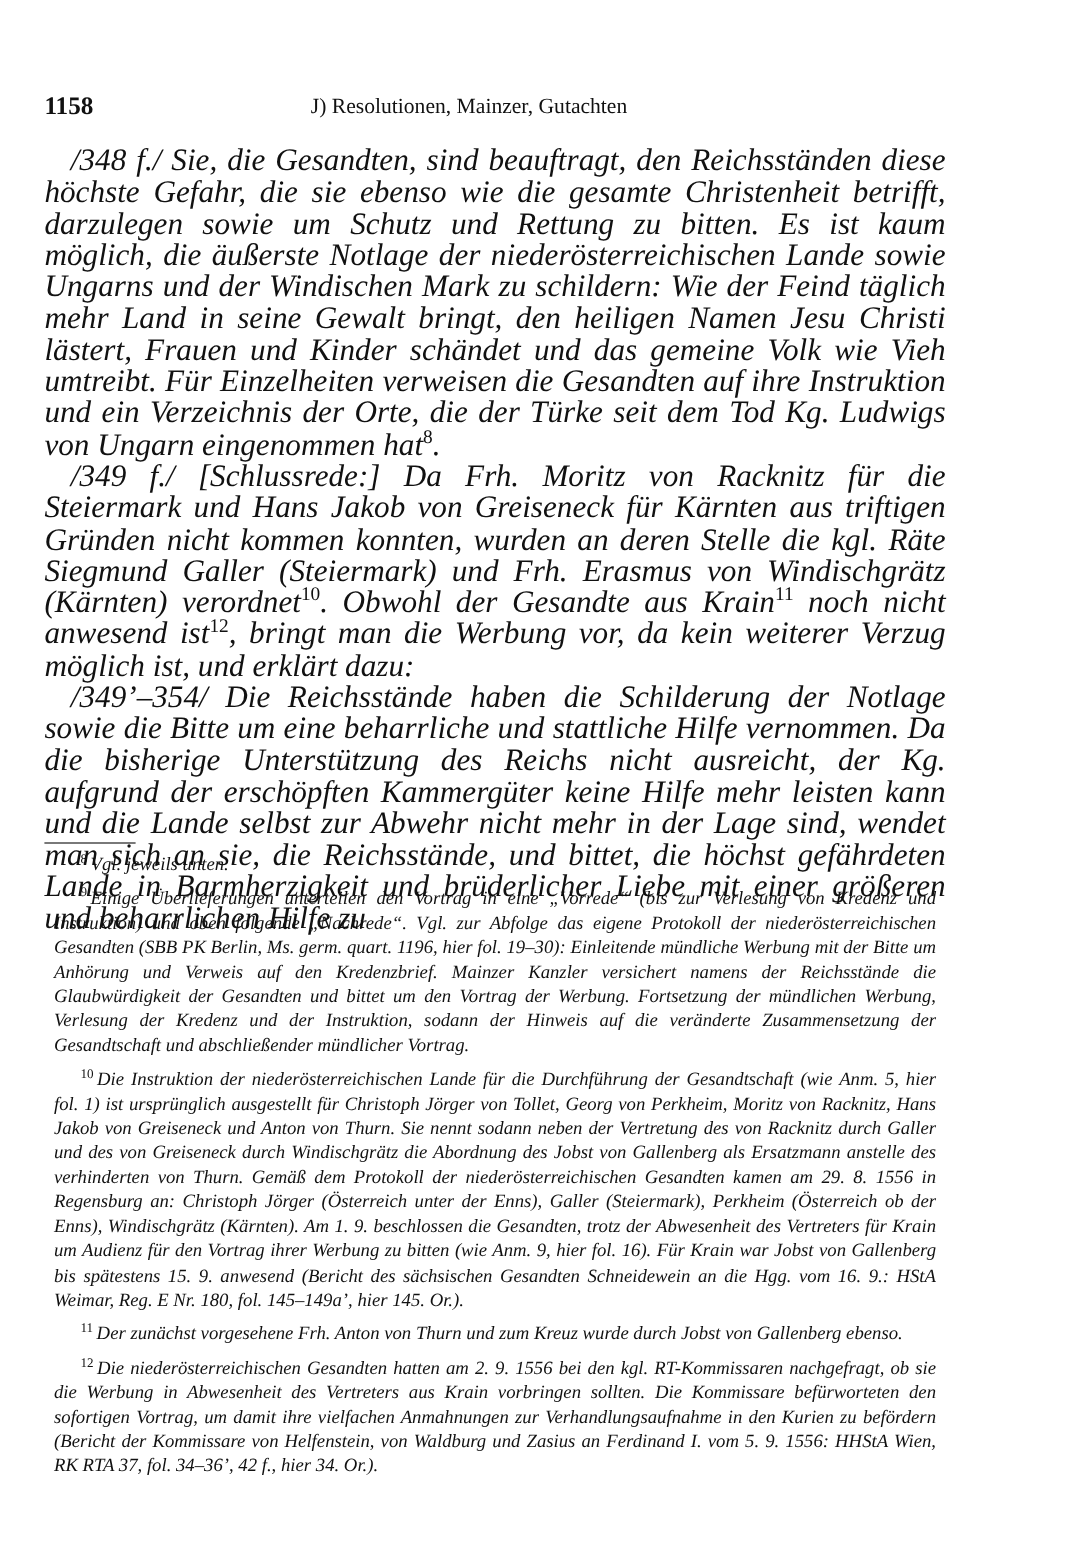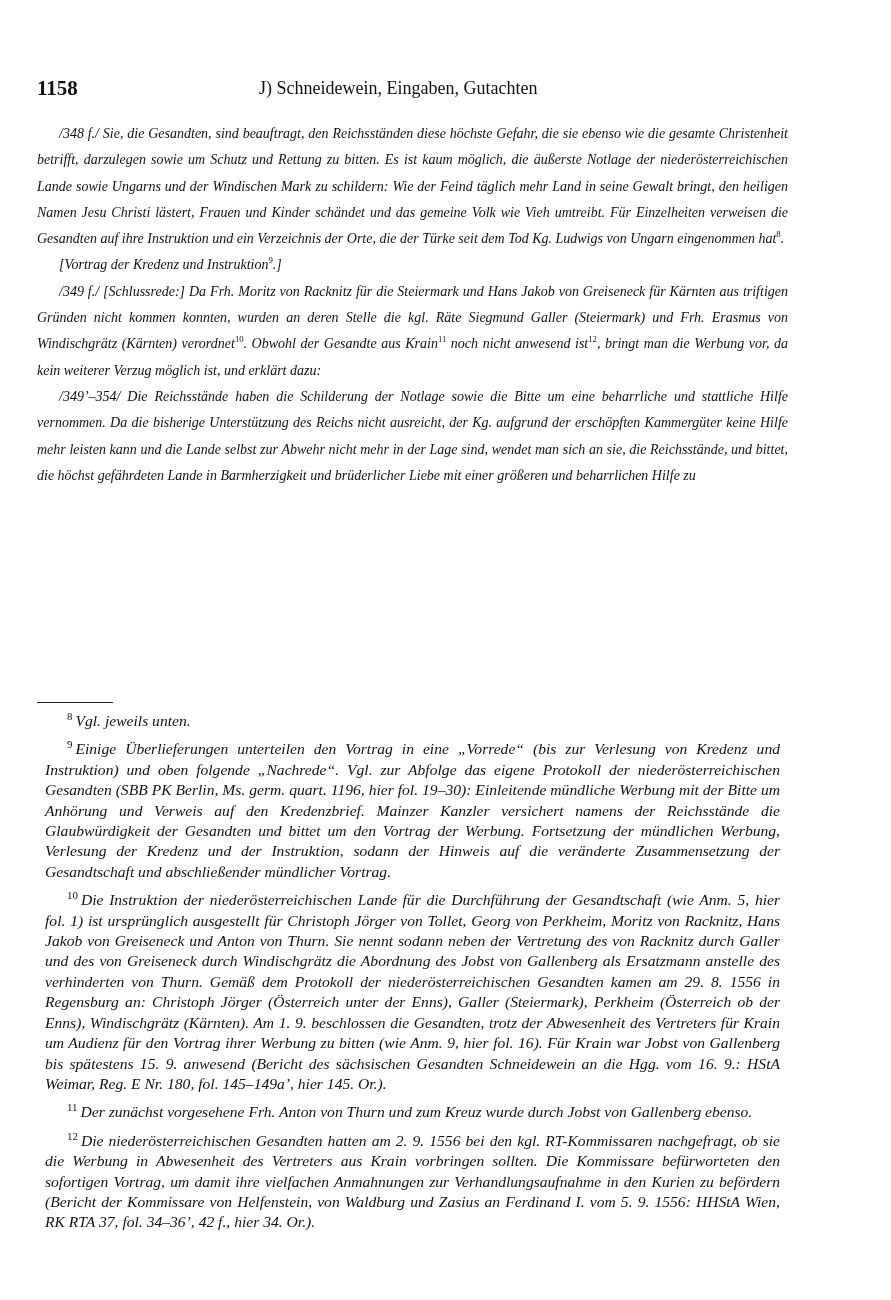--- a/index.html
+++ b/index.html
@@ -4,43 +4,42 @@
 <style>
   html, body { margin: 0; padding: 0; background: #ffffff; }
   body { width: 891px; height: 1300px; position: relative; overflow: hidden; color: #111; }
   .page { position: absolute; left: 37px; top: 0; width: 751px; }
   .running-head { position: absolute; top: 76px; left: 0; width: 751px; height: 30px;
     font-family: "Liberation Serif", "DejaVu Serif", serif; font-size: 20px; }
   .page-num { position: absolute; left: 0; top: 0; font-size: 21px; font-weight: bold; }
   .head-title { position: absolute; left: 222px; top: 2px; font-size: 18px; }
   .body-text { position: absolute; top: 121px; left: 0; width: 751px;
     font-family: "Liberation Serif", "DejaVu Serif", serif; font-style: italic;
-    font-size: 14px; line-height: 26.3px; text-align: justify; }
+    font-size: 26px; line-height: 26.3px; text-align: justify; }
   .body-text p { margin: 0; text-indent: 22px; }
   .body-text sup, .fn sup { font-style: normal; font-size: 0.62em; line-height: 0; vertical-align: super; }
   .fn-rule { position: absolute; top: 702px; left: 0; width: 76px; border-top: 1px solid #222; height: 0; }
   .footnotes { position: absolute; top: 703px; left: 0; width: 751px;
     font-family: "Liberation Serif", "DejaVu Serif", serif; font-style: italic;
     font-size: 15.6px; line-height: 20.4px; text-align: justify; }
   .fn { margin: 8px; text-indent: 22px; }
   .fn .fn-mark { font-style: normal; font-size: 0.7em; vertical-align: super; line-height: 0; margin-right: 3px; }
 </style>
 </head>
 <body>
 
 <div class="page">
 
   <div class="running-head">
     <span class="page-num">1158</span>
-    <span class="head-title">J) Schneidewein, Eingaben, Gutachten</span>
+    <span class="head-title">J) Resolutionen, Mainzer, Gutachten</span>
   </div>
 
   <div class="body-text">
     <p><span>/348 f./ Sie, die Gesandten, sind beauftragt, den Reichsständen diese höchste Gefahr, die sie ebenso wie die gesamte Christenheit betrifft, darzulegen sowie um Schutz und Rettung zu bitten. Es ist kaum möglich, die äußerste Notlage der niederösterreichischen Lande sowie Ungarns und der Windischen Mark zu schildern: Wie der Feind täglich mehr Land in seine Gewalt bringt, den heiligen Namen Jesu Christi lästert, Frauen und Kinder schändet und das gemeine Volk wie Vieh umtreibt. Für Einzelheiten verweisen die Gesandten auf ihre Instruktion und ein Verzeichnis der Orte, die der Türke seit dem Tod Kg. Ludwigs von Ungarn eingenommen hat</span><sup>8</sup><span>.</span></p>
-    <p><span>[Vortrag der Kredenz und Instruktion</span><sup>9</sup><span>.]</span></p>
     <p><span>/349 f./ [Schlussrede:] Da Frh. Moritz von Racknitz für die Steiermark und Hans Jakob von Greiseneck für Kärnten aus triftigen Gründen nicht kommen konnten, wurden an deren Stelle die kgl. Räte Siegmund Galler (Steiermark) und Frh. Erasmus von Windischgrätz (Kärnten) verordnet</span><sup>10</sup><span>. Obwohl der Gesandte aus Krain</span><sup>11</sup><span> noch nicht anwesend ist</span><sup>12</sup><span>, bringt man die Werbung vor, da kein weiterer Verzug möglich ist, und erklärt dazu:</span></p>
     <p><span>/349’–354/ Die Reichsstände haben die Schilderung der Notlage sowie die Bitte um eine beharrliche und stattliche Hilfe vernommen. Da die bisherige Unterstützung des Reichs nicht ausreicht, der Kg. aufgrund der erschöpften Kammergüter keine Hilfe mehr leisten kann und die Lande selbst zur Abwehr nicht mehr in der Lage sind, wendet man sich an sie, die Reichsstände, und bittet, die höchst gefährdeten Lande in Barmherzigkeit und brüderlicher Liebe mit einer größeren und beharrlichen Hilfe zu</span></p>
   </div>
 
   <div class="fn-rule"></div>
 
   <div class="footnotes">
     <p class="fn"><span class="fn-mark">8</span><span>Vgl. jeweils unten.</span></p>
     <p class="fn"><span class="fn-mark">9</span><span>Einige Überlieferungen unterteilen den Vortrag in eine „Vorrede“ (bis zur Verlesung von Kredenz und Instruktion) und oben folgende „Nachrede“. Vgl. zur Abfolge das eigene Protokoll der niederösterreichischen Gesandten (SBB PK Berlin, Ms. germ. quart. 1196, hier fol. 19–30): Einleitende mündliche Werbung mit der Bitte um Anhörung und Verweis auf den Kredenzbrief. Mainzer Kanzler versichert namens der Reichsstände die Glaubwürdigkeit der Gesandten und bittet um den Vortrag der Werbung. Fortsetzung der mündlichen Werbung, Verlesung der Kredenz und der Instruktion, sodann der Hinweis auf die veränderte Zusammensetzung der Gesandtschaft und abschließender mündlicher Vortrag.</span></p>
     <p class="fn"><span class="fn-mark">10</span><span>Die Instruktion der niederösterreichischen Lande für die Durchführung der Gesandtschaft (wie Anm. 5, hier fol. 1) ist ursprünglich ausgestellt für Christoph Jörger von Tollet, Georg von Perkheim, Moritz von Racknitz, Hans Jakob von Greiseneck und Anton von Thurn. Sie nennt sodann neben der Vertretung des von Racknitz durch Galler und des von Greiseneck durch Windischgrätz die Abordnung des Jobst von Gallenberg als Ersatzmann anstelle des verhinderten von Thurn. Gemäß dem Protokoll der niederösterreichischen Gesandten kamen am 29. 8. 1556 in Regensburg an: Christoph Jörger (Österreich unter der Enns), Galler (Steiermark), Perkheim (Österreich ob der Enns), Windischgrätz (Kärnten). Am 1. 9. beschlossen die Gesandten, trotz der Abwesenheit des Vertreters für Krain um Audienz für den Vortrag ihrer Werbung zu bitten (wie Anm. 9, hier fol. 16). Für Krain war Jobst von Gallenberg bis spätestens 15. 9. anwesend (Bericht des sächsischen Gesandten Schneidewein an die Hgg. vom 16. 9.: HStA Weimar, Reg. E Nr. 180, fol. 145–149a’, hier 145. Or.).</span></p>

